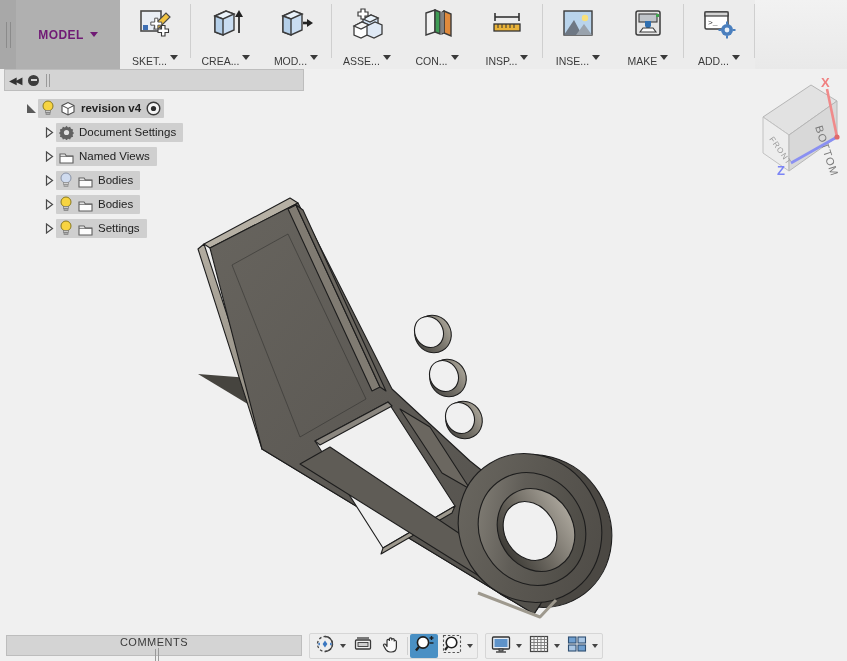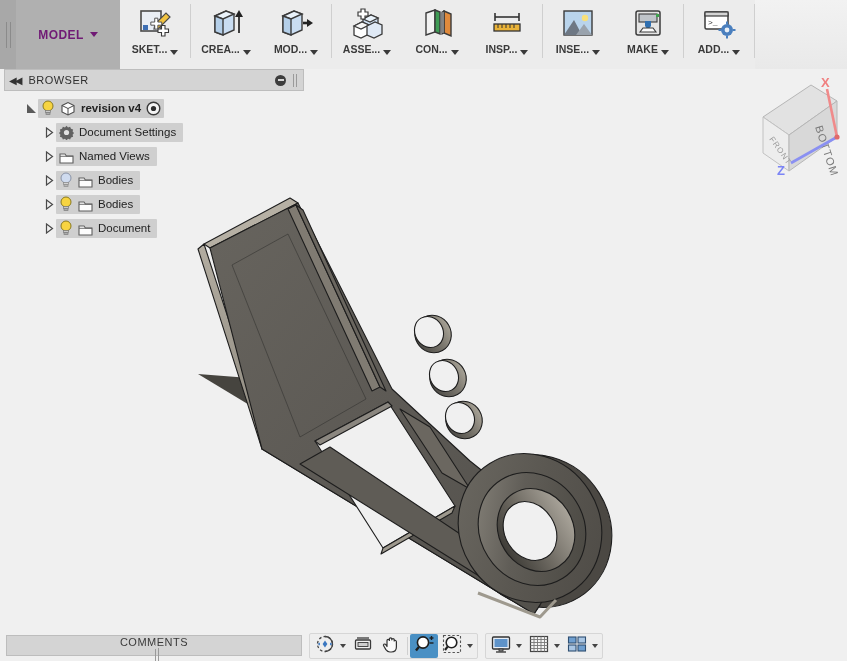--- a/index.html
+++ b/index.html
@@ -43,22 +43,22 @@
     display:flex;align-items:flex-start;background:#ececec;
     height:69px;flex:0 0 auto;
   }
   .tb-item{
     width:70px;height:69px;display:flex;flex-direction:column;
     align-items:center;justify-content:flex-start;padding-top:4px;
     box-sizing:border-box;cursor:default;position:relative;
   }
   .tb-ico{width:40px;height:38px;display:flex;align-items:center;justify-content:center;}
   .tb-lbl{
-    font-size:10.5px;color:#3a3a3a;margin-top:1px;
-    display:flex;align-items:flex-end;gap:3px;white-space:nowrap;font-weight:bold;
+    font-size:10.5px;color:#3a3a3a;margin-top:13px;
+    display:flex;align-items:flex-start;gap:3px;white-space:nowrap;
   }
   .tb-sep{width:1px;height:54px;background:#cfcfcf;margin-top:4px;flex:0 0 auto;}
 
   
   #browser{
     position:absolute;left:4px;top:69px;width:300px;
     z-index:5;
   }
   .br-head{
     height:22px;background:#d4d4d4;border:1px solid #bdbdbd;
@@ -413,21 +413,20 @@
       <circle cx="92" cy="62" r="2.6" fill="#e06a6a"></circle>
       <text x="76" y="12" font-family="Liberation Sans, sans-serif" font-size="13" font-weight="bold" fill="#f08080">X</text>
       <text x="32" y="100" font-family="Liberation Sans, sans-serif" font-size="13" font-weight="bold" fill="#7b84f5">Z</text>
     </g>
   </svg>
 </div>
 
 <div id="browser">
   <div class="br-head">
     <span class="br-collapse">◀◀</span>
-    <span class="br-title">BROWSER</span>
     <span class="br-minus">
         <b></b>
       </span>
     <span class="br-grip">
         <i></i>
         <i></i>
       </span>
   </div>
   <div class="br-tree" id="br-tree">
       <div class="tr-row">
@@ -535,21 +534,21 @@
         <div class="rowbg">
           <span class="bulb"><svg width="14" height="16" viewBox="0 0 14 16">
               <circle cx="7" cy="6" r="5" fill="#f7d441" stroke="#8a7a20" stroke-width="1"></circle>
               <rect x="4.5" y="10.5" width="5" height="2" fill="#c9c9c9" stroke="#7a7a7a" stroke-width="0.7"></rect>
               <rect x="5" y="12.8" width="4" height="1.8" fill="#b5b5b5" stroke="#7a7a7a" stroke-width="0.7"></rect>
             </svg></span>
           <span class="folder"><svg width="15" height="13" viewBox="0 0 15 13">
               <path d="M1 3 h5 l1.4 2 H14 v7 H1 z" fill="#fdfdfd" stroke="#5e5e5e" stroke-width="1.1"></path>
               <line x1="1" y1="5.3" x2="14" y2="5.3" stroke="#5e5e5e" stroke-width="0.9"></line>
             </svg></span>
-          <span class="lbl">Document</span>
+          <span class="lbl">Settings</span>
         </div>
       </div>
     </div>
 </div>
 
 <div id="bottom">
   <div class="cm-bar">
     <span class="cm-lbl">COMMENTS</span>
     <span class="cm-plus">
         <b class="h"></b>

